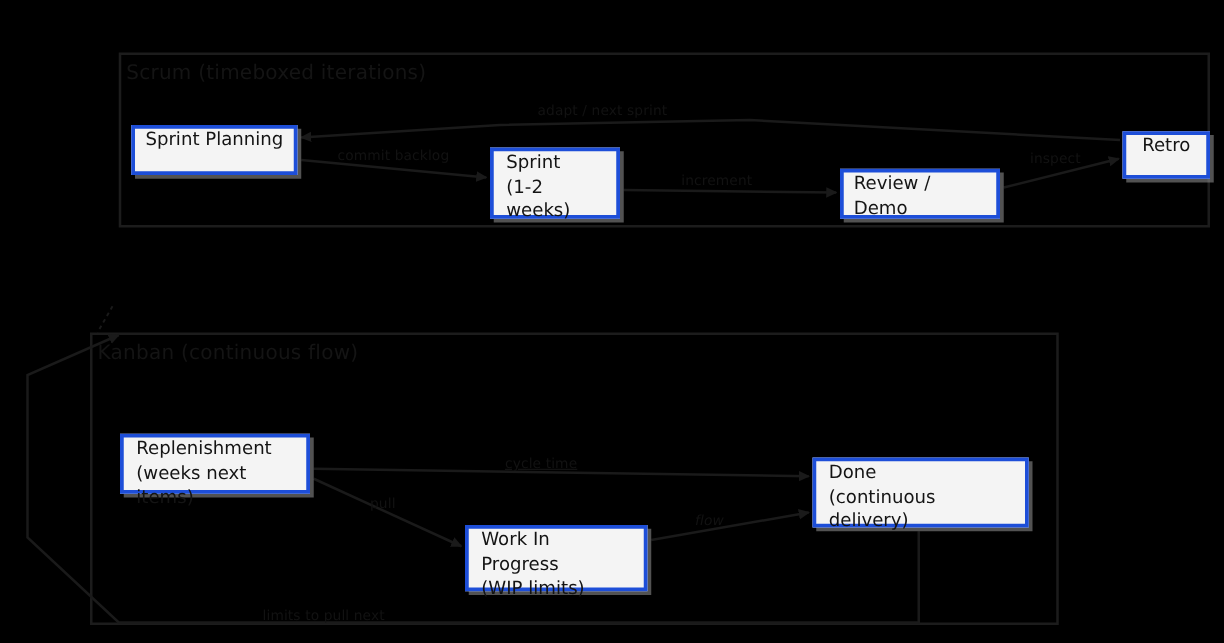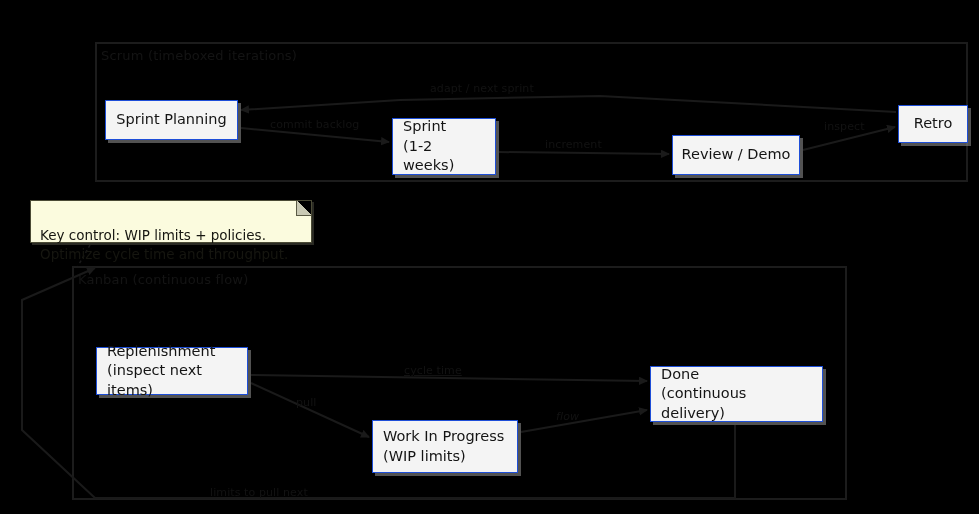--- a/index.html
+++ b/index.html
@@ -13,34 +13,33 @@
   svg.layer{position:absolute;left:0;top:0;width:979px;height:514px;pointer-events:none;}
 
   .lane{
     position:absolute;
     border:2px solid #1c1c1c;
     background:#000;
     box-sizing:border-box;
   }
   .lane-title{
     position:absolute;
-    font-size:13px;
+    font-size:16px;
     color:#141414;
     letter-spacing:.2px;
     white-space:nowrap;
   }
 
   .node{
     position:absolute;
     box-sizing:border-box;
     background:#f4f4f4;
-    border:1px solid #1d4ed8;
+    border:3px solid #1d4ed8;
     box-shadow:3px 3px 0 rgba(150,150,150,.55);
     display:flex;
-    align-items:center;
     justify-content:flex-start;
     padding:0 10px;
     color:#141414;
     font-size:14.5px;
     line-height:1.35;
   }
   .node .lbl{white-space:pre-line;}
   .node.center{justify-content:center;padding:0 8px;}
 
   .note{
@@ -129,32 +128,27 @@
   <div class="node center" id="node-review-demo" style="left: 672px; top: 135px; width: 128px; height: 40px;">
     <span class="lbl">Review / Demo</span>
   </div>
 
   <div class="node center" id="node-retro" style="left: 898px; top: 105px; width: 70px; height: 38px;">
     <span class="lbl">Retro</span>
   </div>
 
   <div class="node" id="node-replenishment" style="left: 96px; top: 347px; width: 152px; height: 48px;">
     <span class="lbl">Replenishment
-(inspect next items)</span>
+(weeks next items)</span>
   </div>
 
   <div class="node" id="node-work-in-progress" style="left: 372px; top: 420px; width: 146px; height: 53px;">
     <span class="lbl">Work In Progress
 (WIP limits)</span>
   </div>
 
   <div class="node" id="node-done" style="left: 650px; top: 366px; width: 173px; height: 56px;">
     <span class="lbl">Done
 (continuous delivery)</span>
   </div>
 
-  <div class="note" id="note-key-control" style="left: 30px; top: 200px; width: 282px; height: 43px;">
-    <span>Key control: WIP limits + policies.
-Optimize cycle time and throughput.</span>
-    <span class="fold"></span>
-  </div>
 
 </div>
 
 </body></html>

